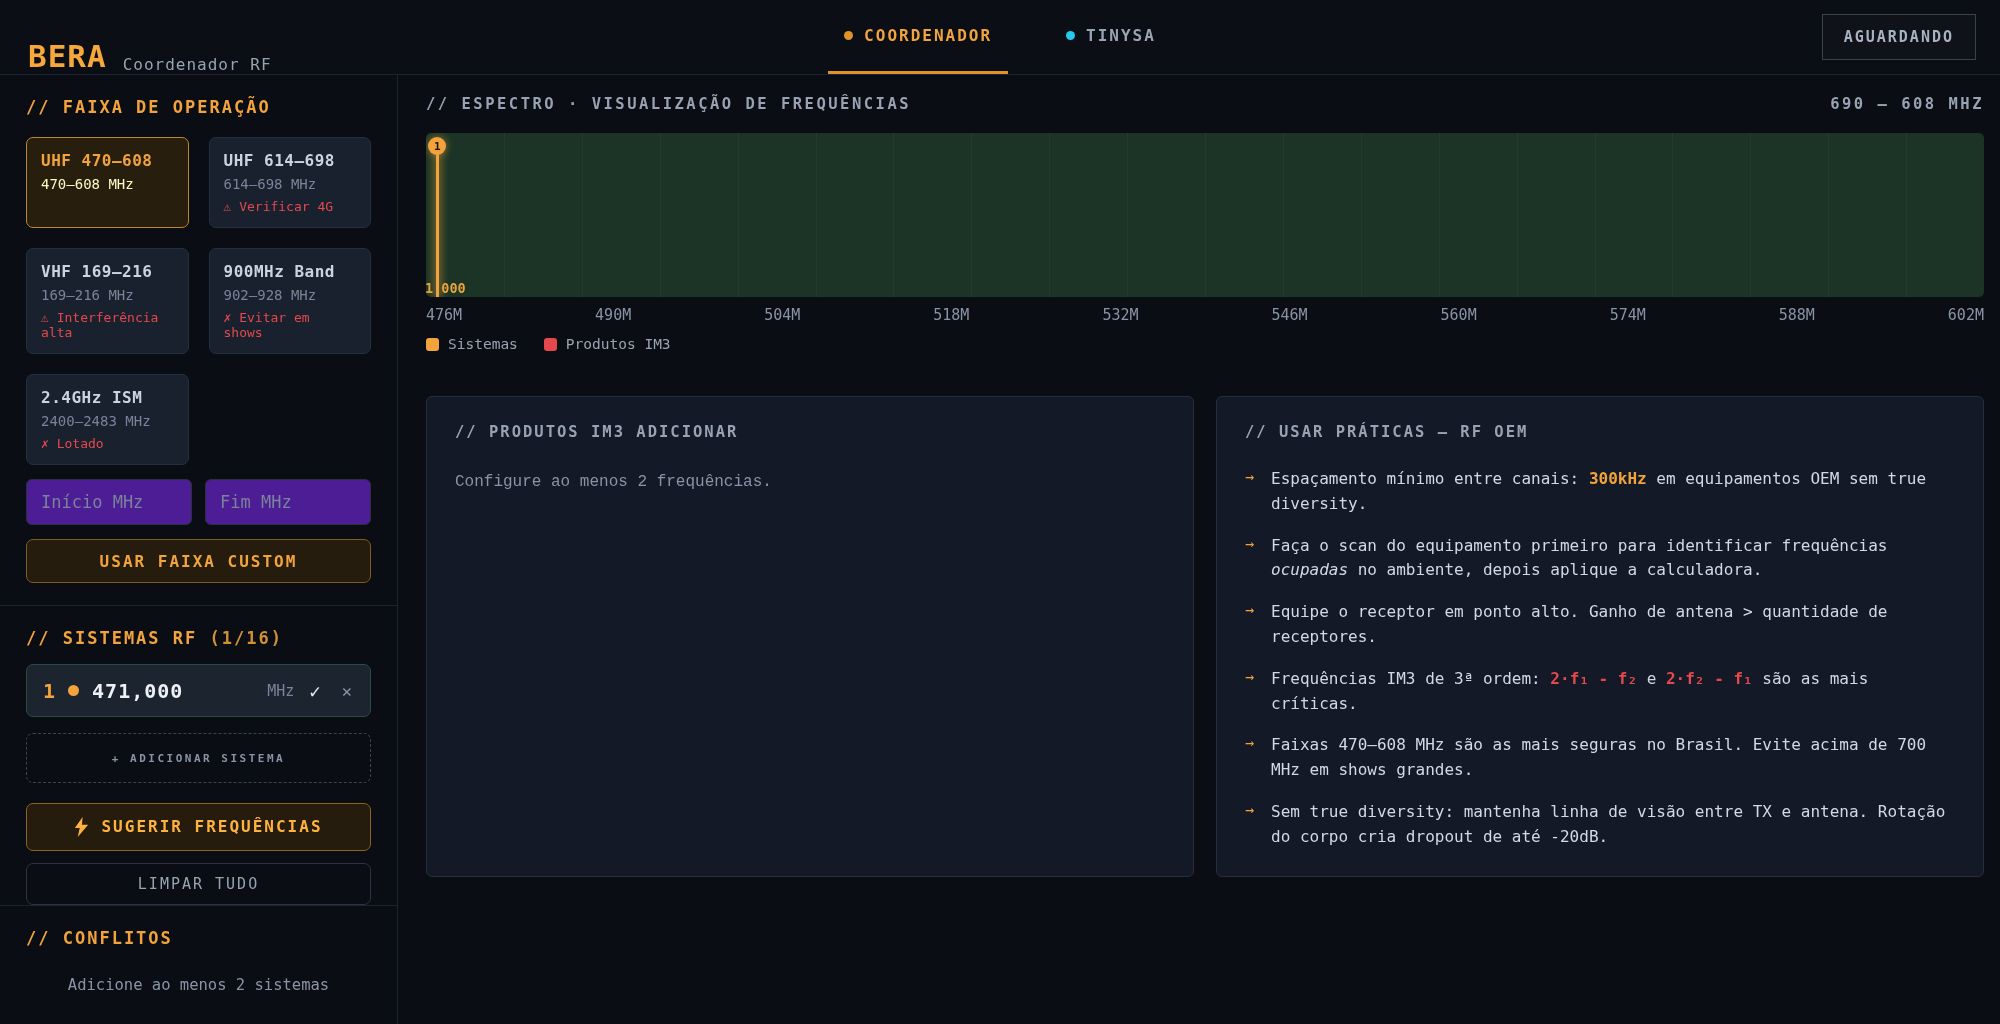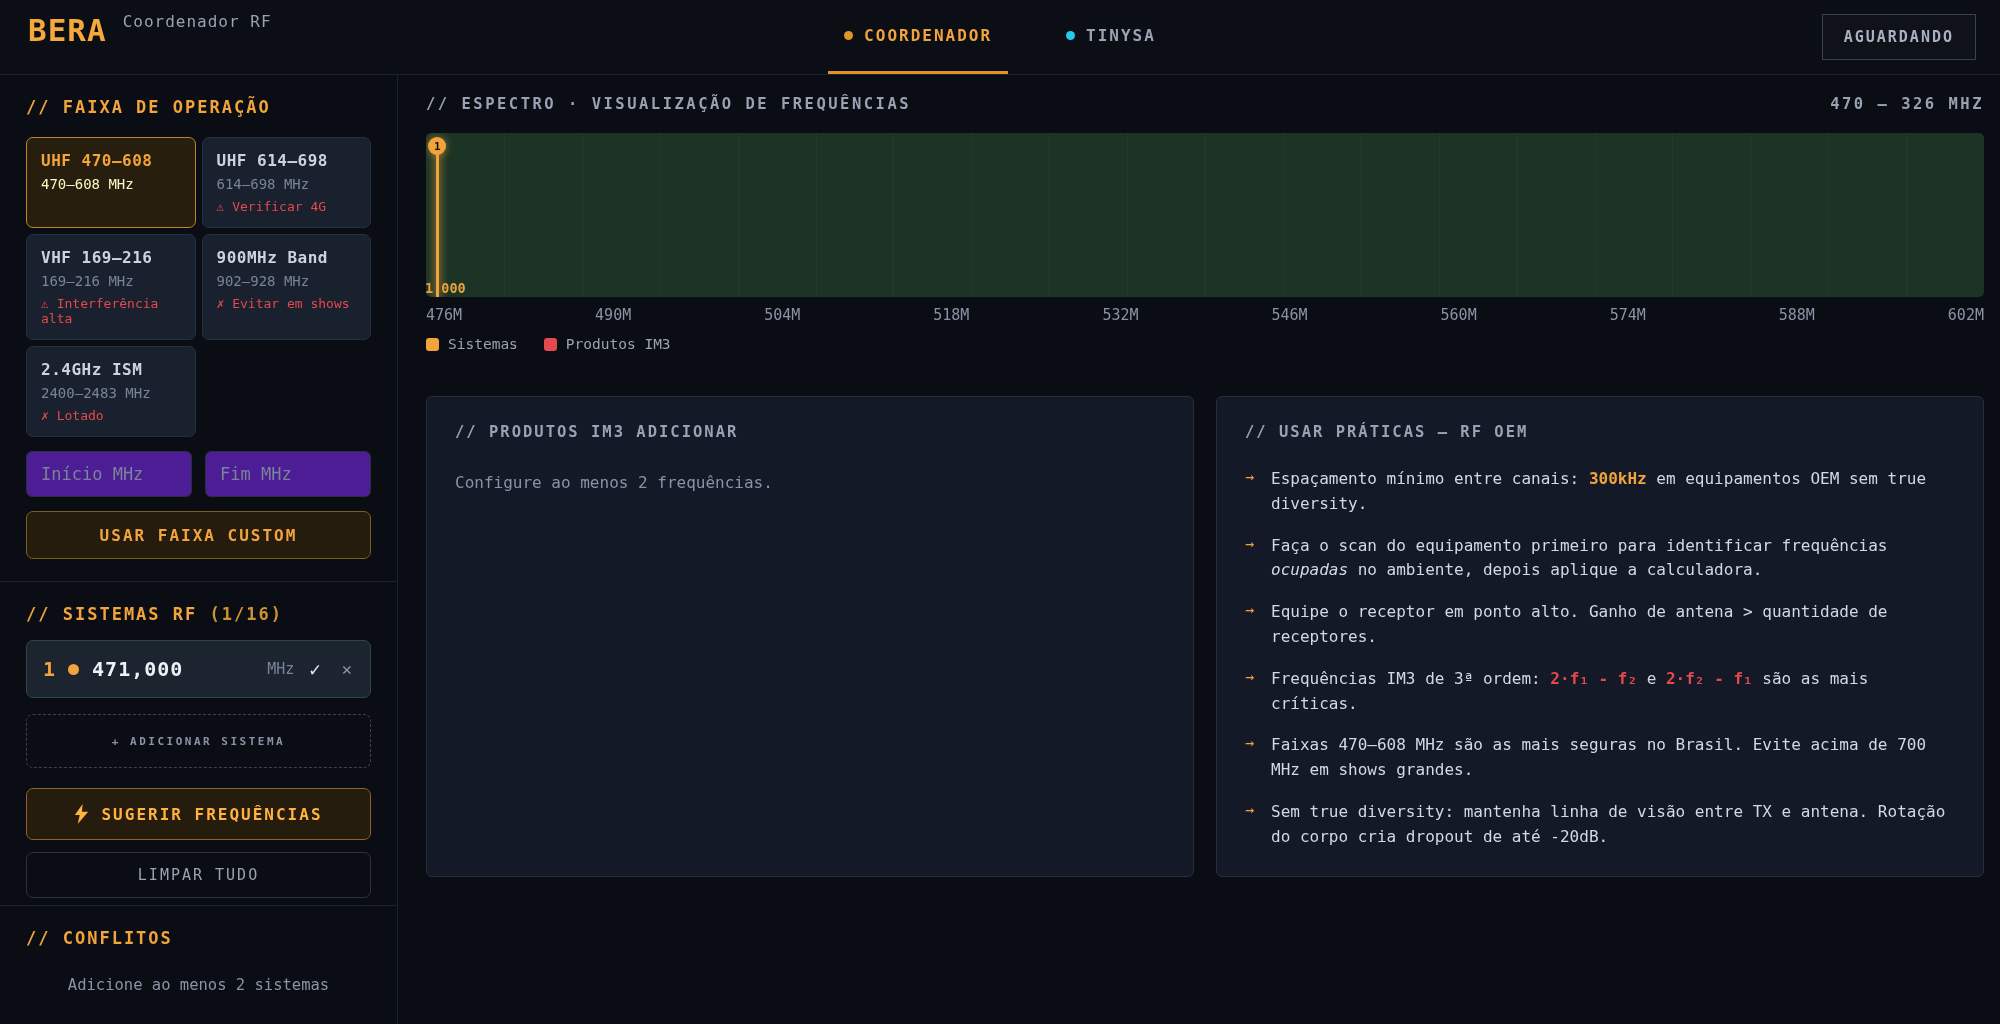--- a/index.html
+++ b/index.html
@@ -11,21 +11,21 @@
     font-size: 16px;
   }
   .app { width: 2000px; height: 1024px; display: flex; flex-direction: column; }
 
   
   .topbar {
     position: relative; height: 75px; flex: 0 0 75px;
     background: #0b0e15; border-bottom: 1px solid #1b2230;
     display: flex; align-items: center; justify-content: center;
   }
-  .brand { position: absolute; left: 28px; top: 12px; height: 100%; display: flex; align-items: flex-start; }
+  .brand { position: absolute; left: 28px; top: 0; height: 100%; display: flex; align-items: flex-end; }
   .logo { color: #f5a93b; font-size: 31px; font-weight: bold; letter-spacing: 1px; }
   .app-title { color: #98a2b3; font-size: 16px; margin-left: 16px; letter-spacing: 1px; }
   .tabs { height: 100%; display: flex; gap: 42px; }
   .tab {
     height: 100%; display: flex; align-items: center; gap: 11px;
     padding: 0 16px; cursor: pointer; color: #9aa3b2;
     font-weight: bold; font-size: 16px; letter-spacing: 2px;
     border-bottom: 3px solid transparent;
   }
   .tab.active { color: #f2a33c; border-bottom-color: #e09428; }
@@ -45,21 +45,21 @@
   
   .sidebar {
     width: 398px; flex: 0 0 398px; border-right: 1px solid #1b2230;
     padding: 22px 26px 12px 26px; display: flex; flex-direction: column; overflow: hidden;
   }
   .section-heading {
     color: #f2a33c; font-size: 17px; font-weight: bold; letter-spacing: 2px;
   }
   .section-heading .count { color: #cf9233; font-weight: bold; }
   .band-grid {
-    margin-top: 20px; display: grid; grid-template-columns: 1fr 1fr; gap: 6px;
+    margin-top: 20px; display: grid; grid-template-columns: 1fr 1fr; gap: 20px;
   }
   .band-card {
     background: #1a212e; border: 1px solid #262f3e; border-radius: 7px;
     padding: 13px 14px; cursor: pointer;
   }
   .band-card .band-name { color: #ccd3e0; font-size: 16px; font-weight: bold; letter-spacing: 0.5px; }
   .band-card .band-range { color: #79839a; font-size: 14px; margin-top: 6px; }
   .band-card .band-status { color: #e5484d; font-size: 13px; margin-top: 7px; }
   .band-card.selected { background: #271e0e; border-color: #b9882b; }
   .band-card.selected .band-name { color: #f2a33c; }
@@ -142,21 +142,21 @@
   .legend { margin-top: 12px; display: flex; gap: 26px; align-items: center; }
   .legend-item { display: flex; align-items: center; gap: 9px; color: #9aa3b2; font-size: 14.5px; }
   .swatch { width: 13px; height: 13px; border-radius: 3px; display: inline-block; }
 
   .panels { margin-top: 44px; display: flex; gap: 22px; }
   .panel {
     flex: 1; min-height: 366px; background: #131926; border: 1px solid #262e3d;
     border-radius: 6px; padding: 26px 28px;
   }
   .panel-heading { color: #98a2b3; font-size: 15.5px; font-weight: bold; letter-spacing: 2px; }
-  .panel-empty { margin-top: 32px; color: #8a93a6; font-size: 16px; }
+  .panel-empty { margin-top: 32px; color: #8a93a6; font-size: 16px; font-family: Liberation Mono, monospace; }
 
   .bp-list { margin-top: 26px; list-style: none; display: flex; flex-direction: column; gap: 17px; }
   .bp-list li { display: grid; grid-template-columns: 26px 1fr; }
   .bp-arrow { color: #f2a33c; font-size: 15px; padding-top: 1px; }
   .bp-text { color: #d2d9e3; font-size: 16px; line-height: 1.55; }
   .seg-accent { color: #f2a33c; font-weight: bold; }
   .seg-danger { color: #e5484d; font-weight: bold; }
   .seg-italic { font-style: italic; }
 </style>
 </head>
@@ -253,21 +253,21 @@
         <div class="divider"></div>
         <div class="section-heading">// CONFLITOS</div>
         <div class="conflitos-empty">Adicione ao menos 2 sistemas</div>
       </div>
     </aside>
 
     <main class="main">
 
       <div class="main-header">
         <span class="main-title">// ESPECTRO · VISUALIZAÇÃO DE FREQUÊNCIAS</span>
-        <span class="range-label">470 – 326 MHZ</span>
+        <span class="range-label">690 – 608 MHZ</span>
       </div>
 
       <div class="chart">
         <div id="gridlines">
             <div class="gl" style="left: 5%;"></div>
             <div class="gl" style="left: 10%;"></div>
             <div class="gl" style="left: 15%;"></div>
             <div class="gl" style="left: 20%;"></div>
             <div class="gl" style="left: 25%;"></div>
             <div class="gl" style="left: 30%;"></div>

